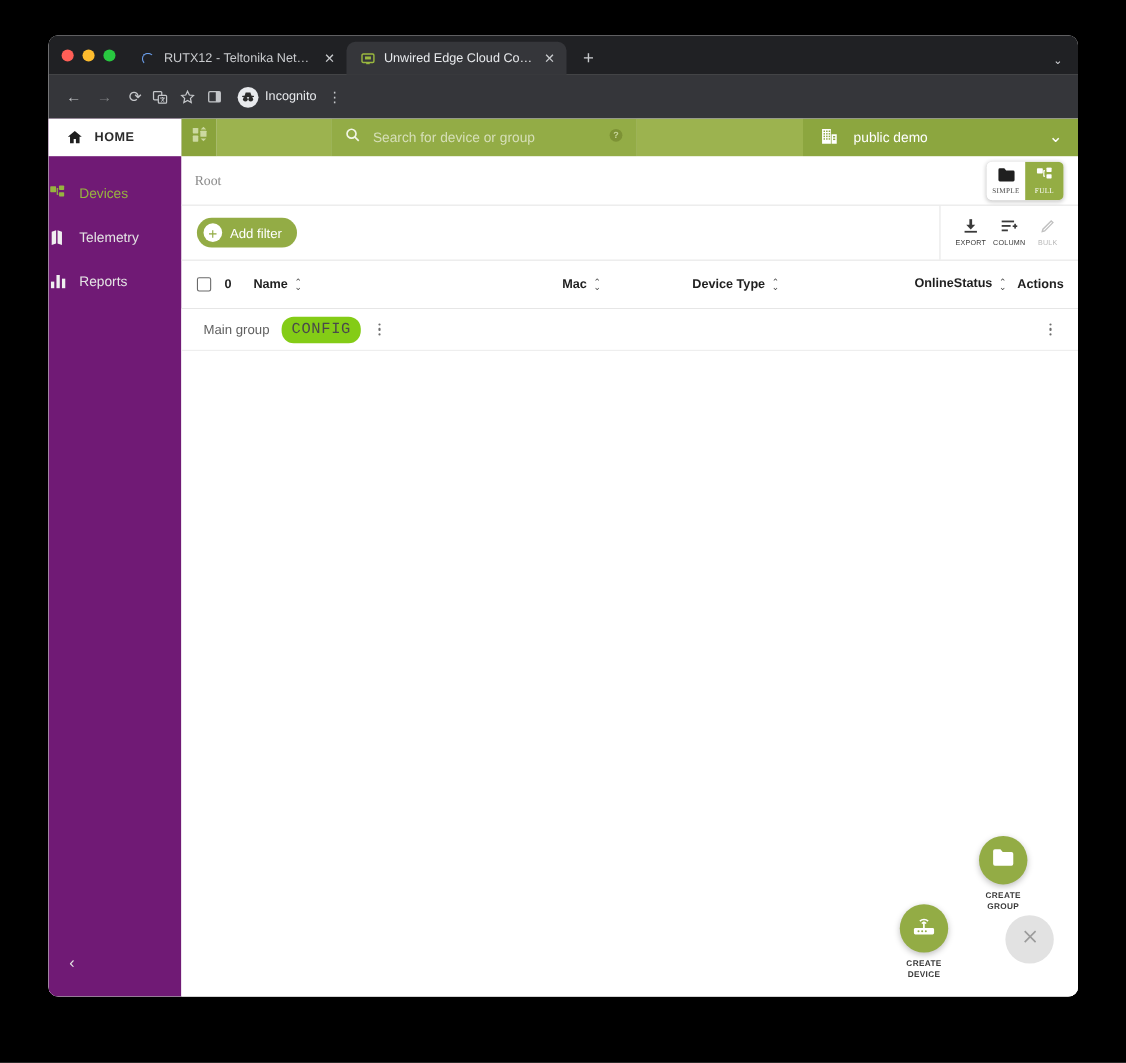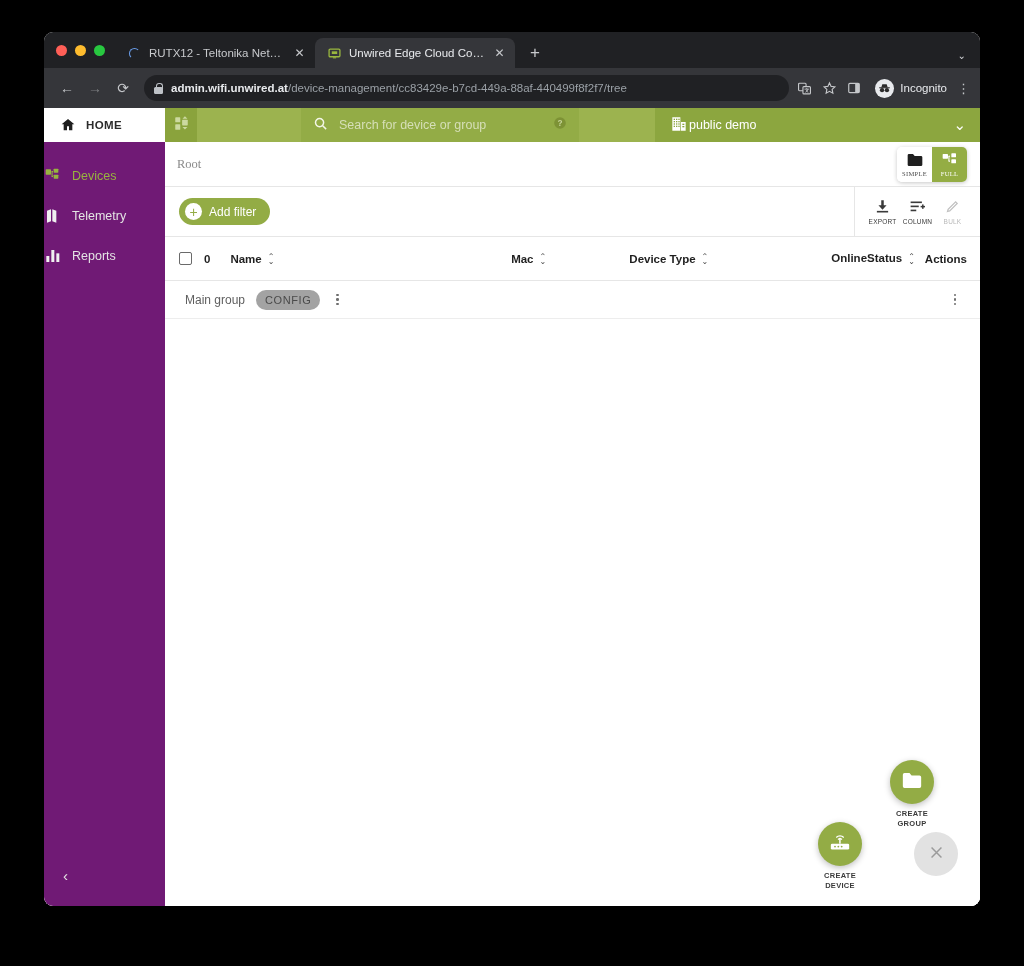--- a/index.html
+++ b/index.html
@@ -183,22 +183,22 @@
   .hdr-search {
     width: 278px; background: #93ac46;
     display: flex; align-items: center; gap: 11px;
     padding: 0 12px;
   }
   .hdr-search-input {
     flex: 1; font-size: 12.5px; color: #d6dfb8;
   }
   .hdr-gap2 { flex: 1; background: #9cb34f; }
   .hdr-org {
-    width: 325px; background: #8ca63f;
-    display: flex; align-items: center; gap: 2px;
+    width: 250px; background: #8ca63f;
+    display: flex; align-items: center; gap: 14px;
     padding: 0 14px 0 16px;
     color: #fff; font-size: 12.5px;
   }
   .hdr-org-name { flex: 1; }
 
   
   .crumb-row {
     height: 45px;
     border-bottom: 1px solid #e6e6e6;
     display: flex; align-items: center;
@@ -290,23 +290,23 @@
 
   .tbl-row {
     height: 38px;
     border-bottom: 1px solid #ededed;
     display: flex; align-items: center;
     padding: 0 13px 0 20px;
     position: relative;
   }
   .row-name { font-size: 12px; color: #5f5f5f; margin-right: 11px; }
   .cfg-badge {
-    background: #a3a3a3; color: #4a4a4a;
-    font-size: 11px; letter-spacing: .6px;
-    font-family: Liberation Sans, sans-serif;
+    background: #84cc16; color: #4a4a4a;
+    font-size: 14px; letter-spacing: .6px;
+    font-family: Liberation Mono, monospace;
     padding: 4px 9px; border-radius: 11px;
   }
   .kebab {
     width: 18px; height: 18px;
     display: flex; flex-direction: column;
     align-items: center; justify-content: center; gap: 2px;
   }
   .kebab i { width: 2.5px; height: 2.5px; border-radius: 50%; background: #6e6e6e; display:block; }
   .row-kebab { position: absolute; right: 16px; }
   .tbl-body { flex: 1; background: #fff; }
@@ -367,24 +367,20 @@
 
     <div class="newtab">+</div>
     <div class="tabstrip-chevron">⌄</div>
   </div>
 
   <div class="omnibox-bar">
     <div class="nav-btn">←</div>
     <div class="nav-btn dim">→</div>
     <div class="nav-btn">⟳</div>
 
-    <div class="url-pill">
-      <span class="lock-icon"></span>
-      <span class="url-text"><span class="host">admin.wifi.unwired.at</span><span>/device-management/cc83429e-b7cd-449a-88af-440499f8f2f7/tree</span></span>
-    </div>
 
     <div class="omni-icons">
       <span class="omni-ico">
         <svg width="15" height="15" viewBox="0 0 24 24" fill="none" stroke="#c5c7ca" stroke-width="1.8">
             <rect x="2.5" y="3.5" width="12" height="12" rx="1.5"></rect>
             <rect x="9.5" y="9" width="12" height="11.5" rx="1.5" fill="#35363a"></rect>
             <path d="M12 13h7M15.5 11.5v1.5M13.5 18c2-1 3.5-2.5 4-5M15 14.5c.6 2 1.6 3 3 3.5" stroke-width="1.4"></path>
           </svg>
       </span>
       <span class="omni-ico">

